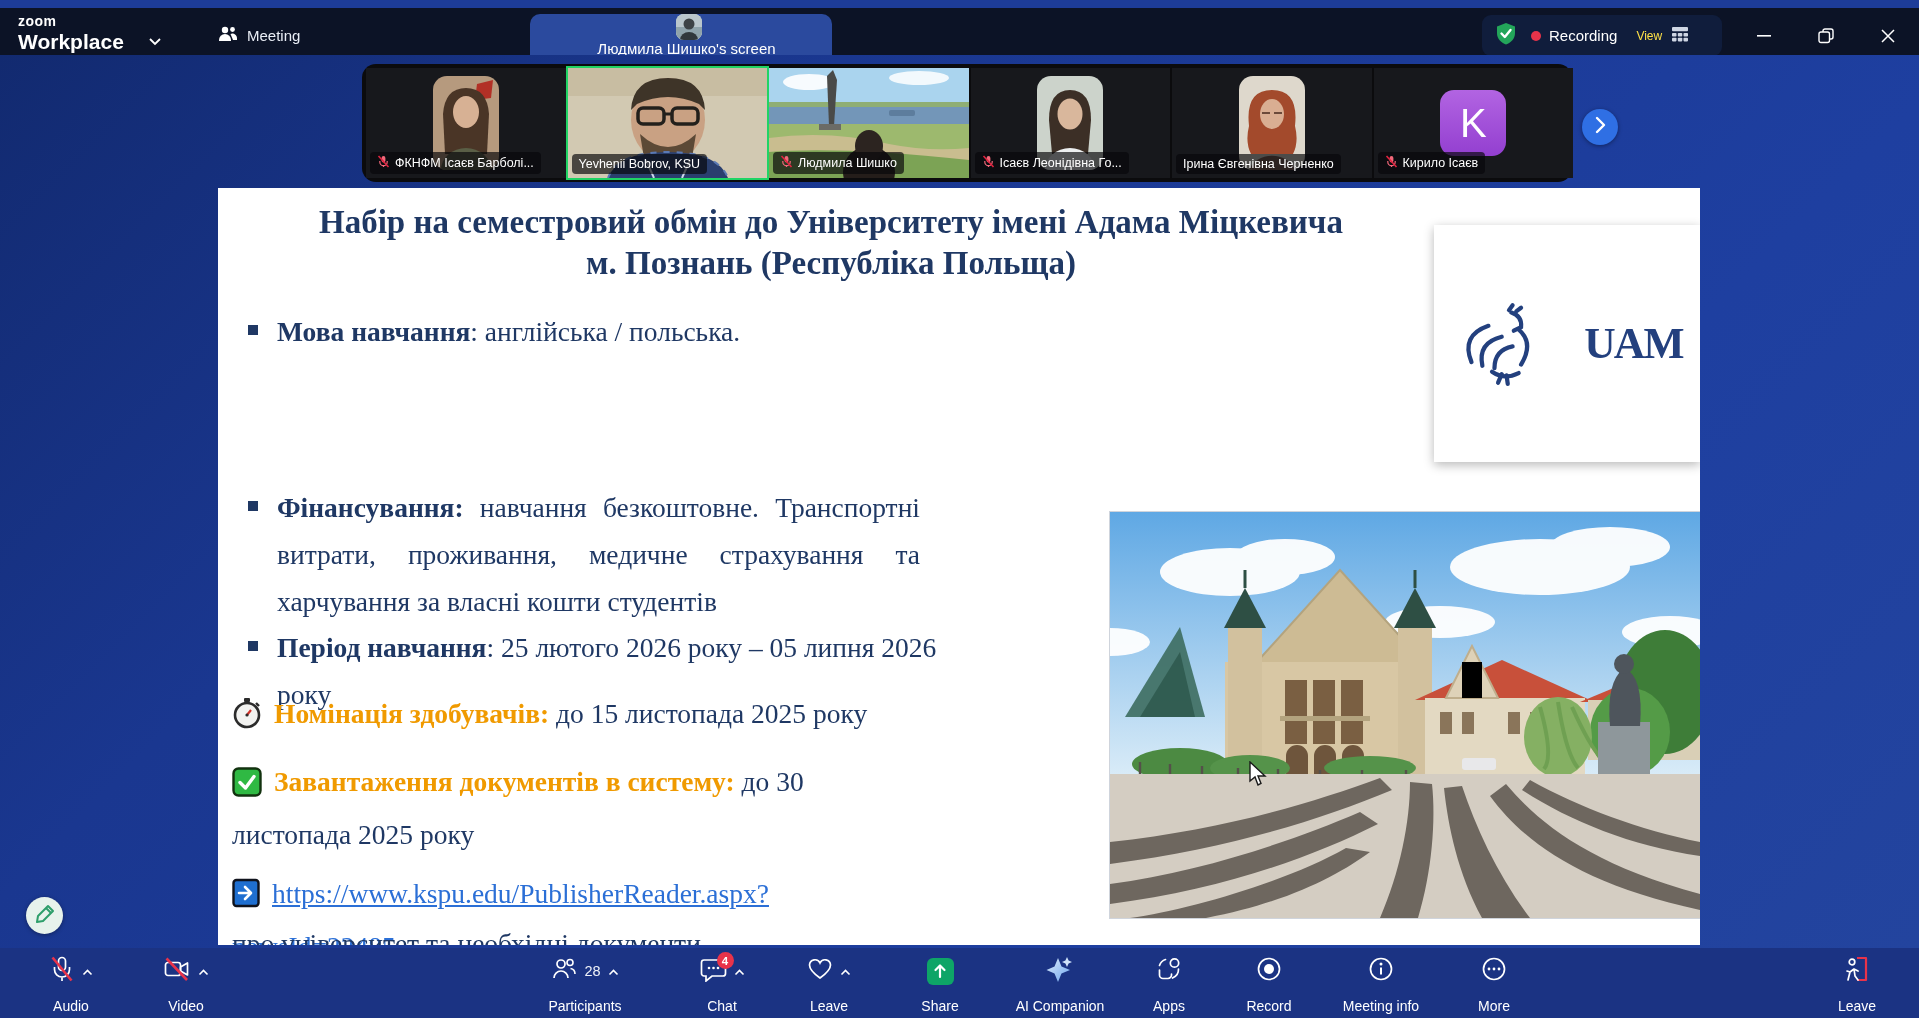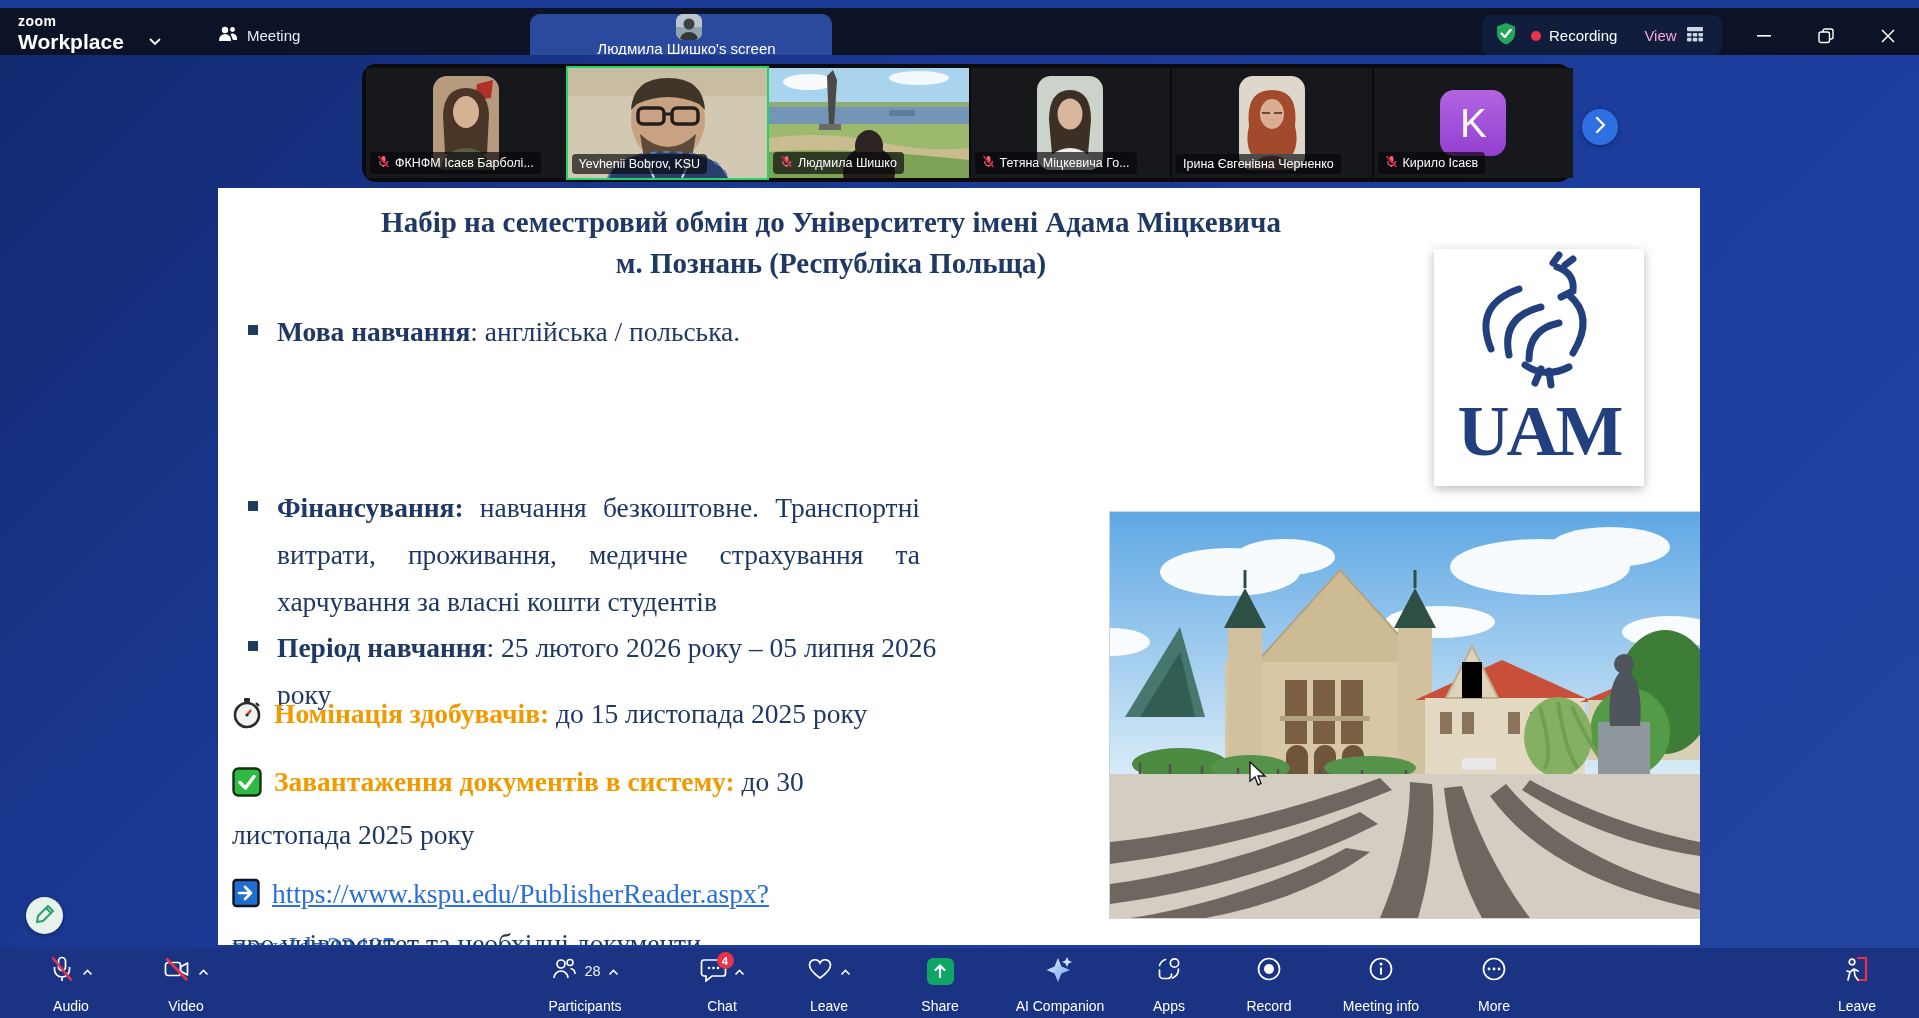--- a/index.html
+++ b/index.html
@@ -13,51 +13,51 @@
   .brand .w{font-size:21px;font-weight:bold;margin-top:3px;}
   .brand-chevron{position:absolute;left:148px;top:24px;}
   .tab-meeting{position:absolute;left:218px;top:12px;height:30px;display:flex;align-items:center;gap:9px;color:#e9edf5;font-size:15px;}
   .tab-screen{position:absolute;left:530px;top:6px;width:302px;height:49px;background:#2b4a9e;border-radius:10px 10px 0 0;display:flex;align-items:center;flex-direction:column;}
   .tab-avatar{width:26px;height:26px;border-radius:8px;margin-left:16px;overflow:hidden;background:#cfd8dc;flex:0 0 auto;}
   .tab-title{color:#fff;font-size:15px;margin-left:11px;white-space:nowrap;}
   .tab-ellipsis{margin-left:auto;margin-right:12px;width:26px;height:26px;border:1.6px solid #dfe6f2;border-radius:50%;color:#dfe6f2;display:flex;align-items:center;justify-content:center;font-size:14px;letter-spacing:1px;}
   .status-pill{position:absolute;left:1482px;top:7px;height:41px;width:240px;background:#101d3c;border-radius:9px;display:flex;align-items:center;}
   .rec-dot{width:10px;height:10px;border-radius:50%;background:#e8334a;margin-left:14px;}
   .rec-label{color:#fff;font-size:15px;margin-left:8px;}
-  .view-label{color:#f9a8d4;font-size:15px;margin-left:27px;}
+  .view-label{color:#fde047;font-size:12px;margin-left:19px;}
   .win-controls{position:absolute;right:0;top:0;height:55px;display:flex;}
   .win-btn{width:62px;height:55px;display:flex;align-items:center;justify-content:center;}
 
   
   .stage{position:absolute;left:0;top:55px;width:1919px;height:893px;
     background:linear-gradient(135deg,#122a70 0%,#1a3790 30%,#1e3fa0 70%,#23449e 100%);}
 
   
   .strip{position:absolute;left:362px;top:9px;width:1210px;height:118px;background:#0b0b0d;border-radius:14px;padding:4px;box-sizing:border-box;display:flex;gap:2px;}
   .tile{position:relative;width:199.5px;height:110px;background:#17181c;overflow:hidden;flex:0 0 auto;}
   .tile.active{outline:3px solid #20d465;outline-offset:-1px;z-index:2;}
   .tile .vid{position:absolute;inset:0;}
   .avatar-card{position:absolute;left:50%;top:8px;transform:translateX(-50%);width:66px;height:94px;border-radius:14px;overflow:hidden;}
   .name-pill{position:absolute;left:4px;bottom:4px;max-width:190px;background:rgba(8,8,10,.68);border-radius:4px;padding:3px 7px;display:flex;align-items:center;gap:5px;color:#fff;font-size:12.5px;white-space:nowrap;overflow:hidden;}
   .ktile{position:absolute;left:50%;top:50%;transform:translate(-50%,-50%);width:66px;height:66px;border-radius:14px;background:linear-gradient(180deg,#b264e2,#933fd0);color:#fff;font-size:40px;display:flex;align-items:center;justify-content:center;}
   .next-btn{position:absolute;left:1582px;top:54px;width:36px;height:36px;border-radius:50%;background:#2f6fe4;display:flex;align-items:center;justify-content:center;box-shadow:0 1px 4px rgba(0,0,0,.4);}
 
   
   .slide{position:absolute;left:218px;top:133px;width:1482px;height:757px;background:#fff;overflow:hidden;
     font-family:"Liberation Serif","DejaVu Serif",serif;color:#1f3864;}
-  .slide-title{position:absolute;left:8px;top:14px;width:1210px;text-align:center;font-size:29px;font-weight:bold;line-height:41px;color:#1f3864;}
+  .slide-title{position:absolute;left:8px;top:14px;width:1210px;text-align:center;font-size:33px;font-weight:bold;line-height:41px;color:#1f3864;}
   .para{position:absolute;left:30px;width:660px;font-size:27.5px;line-height:47px;color:#1f3864;}
   .para.bulleted{padding-left:29px;box-sizing:border-box;width:672px;}
   .bullet-sq{position:absolute;left:0;top:17px;width:10px;height:10px;background:#1f3864;}
   .jtext{text-align:justify;}
   .blead{font-weight:bold;}
   .olead{font-weight:bold;color:#f09a00;}
   .dlicon{display:inline-block;vertical-align:-6px;margin-right:12px;}
   .slide-link{color:#2b6fd6;text-decoration:underline;}
-  .logo-card{position:absolute;left:1216px;top:37px;width:210px;height:237px;background:#fff;box-shadow:0 3px 10px rgba(0,0,0,.28);display:flex;flex-direction:column;align-items:center;margin-top:24px;}
+  .logo-card{position:absolute;left:1216px;top:37px;width:266px;height:237px;background:#fff;box-shadow:0 3px 10px rgba(0,0,0,.28);display:flex;flex-direction:row;align-items:center;}
   .photo{position:absolute;left:892px;top:324px;width:590px;height:406px;overflow:hidden;box-shadow:0 0 0 1px #cfd4dc;}
 
   .pencil-btn{position:absolute;left:26px;top:842px;width:37px;height:37px;border-radius:50%;background:#e7f2ec;display:flex;align-items:center;justify-content:center;box-shadow:0 1px 4px rgba(0,0,0,.35);}
   .cursor{position:absolute;left:1248px;top:706px;z-index:5;}
 
   
   .toolbar{position:absolute;left:0;top:948px;width:1919px;height:70px;background:#1b3383;}
   .tb-item{position:absolute;top:6px;width:130px;display:flex;flex-direction:column;align-items:center;color:#fff;}
   .tb-iconrow{height:34px;display:flex;align-items:center;gap:7px;position:relative;}
   .tb-label{font-size:14px;margin-top:10px;white-space:nowrap;}
@@ -235,21 +235,21 @@
         </div>
         <div class="name-pill">
           <span>
             <svg width="13" height="13" viewBox="0 0 13 13">
                 <rect x="4.6" y="1" width="3.8" height="6.5" rx="1.9" fill="#f2687a"></rect>
                 <path d="M2.8,6 v1 a3.7,3.7 0 0 0 7.4,0 v-1" fill="none" stroke="#f2687a" stroke-width="1.2"></path>
                 <line x1="6.5" y1="10.5" x2="6.5" y2="12" stroke="#f2687a" stroke-width="1.2"></line>
                 <line x1="1.5" y1="1" x2="11.5" y2="12" stroke="#e02440" stroke-width="1.6"></line>
               </svg>
           </span>
-          <span>Тетяна Міцкевича Го...</span>
+          <span>Ісаєв Леонідівна Го...</span>
         </div>
       </div>
 
       <div class="tile">
         <div class="avatar-card">
           <svg width="66" height="94" viewBox="0 0 66 94">
               <rect width="66" height="94" fill="#ded8cc"></rect>
               <path d="M10,50 q-4,-36 23,-36 q27,0 23,36 q4,16 -2,28 h-42 q-6,-12 -2,-28 z" fill="#a34a2c"></path>
               <ellipse cx="33" cy="38" rx="12" ry="15" fill="#d9ae92"></ellipse>
               <path d="M23,37 h8 m4,0 h8" stroke="#6b4a3a" stroke-width="2"></path>

